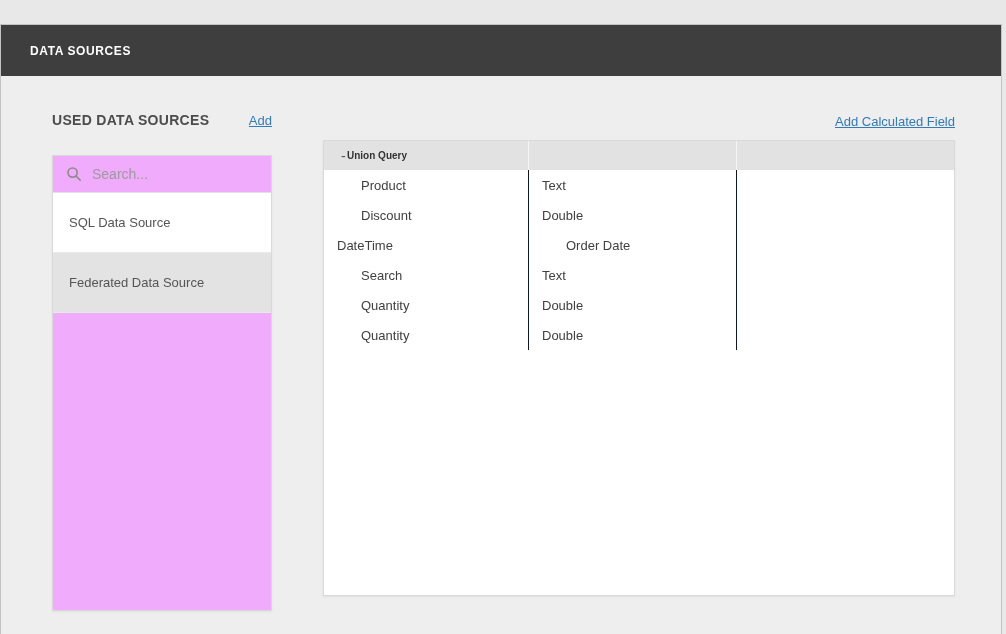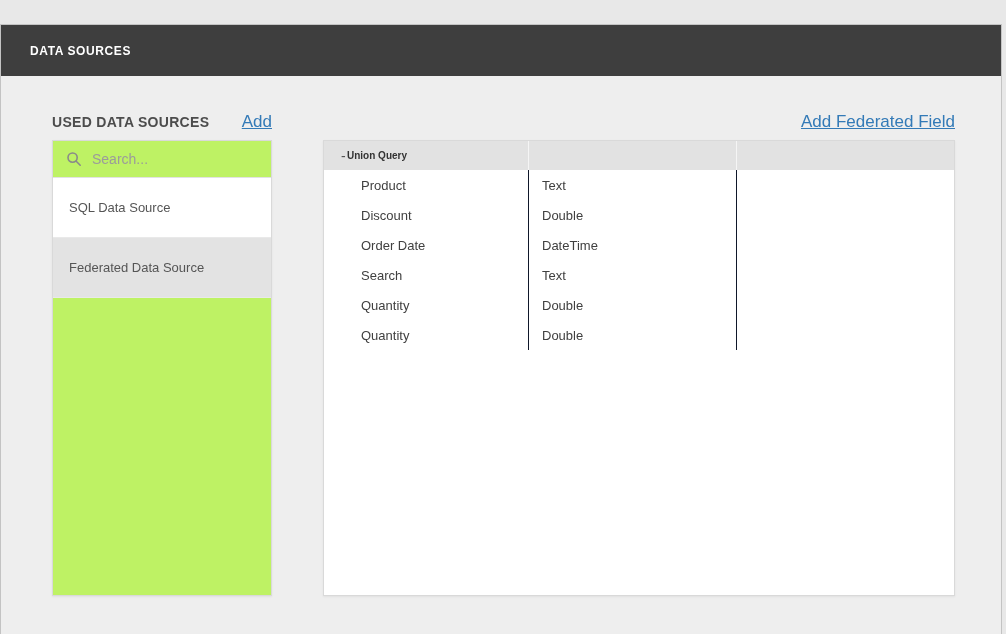--- a/index.html
+++ b/index.html
@@ -23,26 +23,26 @@
 
   
   .used-row {
     position:absolute; left:51px; top:87px; width:220px; height:22px;
     display:flex; justify-content:space-between; align-items:baseline;
   }
   .used-label {
     font-size:14px; font-weight:bold; color:#4c4c4c; letter-spacing:.3px;
   }
   .link {
-    font-size:17px; color:#337ab7; text-decoration:underline; cursor:pointer;
+    font-size:13px; color:#337ab7; text-decoration:underline; cursor:pointer;
   }
 
   .left-panel {
-    position:absolute; left:51px; top:115px; width:220px; height:456px;
-    background:#bef264; border:1px solid #d9d9d9;
+    position:absolute; left:51px; top:130px; width:220px; height:456px;
+    background:#f0abfc; border:1px solid #d9d9d9;
     box-shadow:0 1px 2px rgba(0,0,0,.06);
   }
   .search-row {
     height:37px; border-bottom:1px solid #e2e2e2;
     display:flex; align-items:center; padding:0 13px;
   }
   .search-row svg { flex:0 0 auto; }
   .search-input {
     border:none; outline:none; width:100%; margin-left:10px;
     font-family:"Liberation Sans","DejaVu Sans",sans-serif;
@@ -125,21 +125,21 @@
         </div>
 
 
         <div class="ds-item selected">
           <span>Federated Data Source</span>
         </div>
       </div>
   </div>
 
   <div class="calc-row">
-    <a class="link">Add Federated Field</a>
+    <a class="link">Add Calculated Field</a>
   </div>
 
   <div class="right-panel">
 
     <div class="grid-row query-header">
       <div class="cell">
         <span class="collapse-glyph">-</span>
         <span class="query-name">Union Query</span>
       </div>
       <div class="cell"></div>
@@ -154,22 +154,22 @@
           <div class="cell"></div>
         </div>
 
         <div class="grid-row field-row">
           <div class="cell field-name">Discount</div>
           <div class="cell field-type">Double</div>
           <div class="cell"></div>
         </div>
 
         <div class="grid-row field-row">
+          <div class="cell field-type">DateTime</div>
           <div class="cell field-name">Order Date</div>
-          <div class="cell field-type">DateTime</div>
           <div class="cell"></div>
         </div>
 
         <div class="grid-row field-row">
           <div class="cell field-name">Search</div>
           <div class="cell field-type">Text</div>
           <div class="cell"></div>
         </div>
 
         <div class="grid-row field-row">

